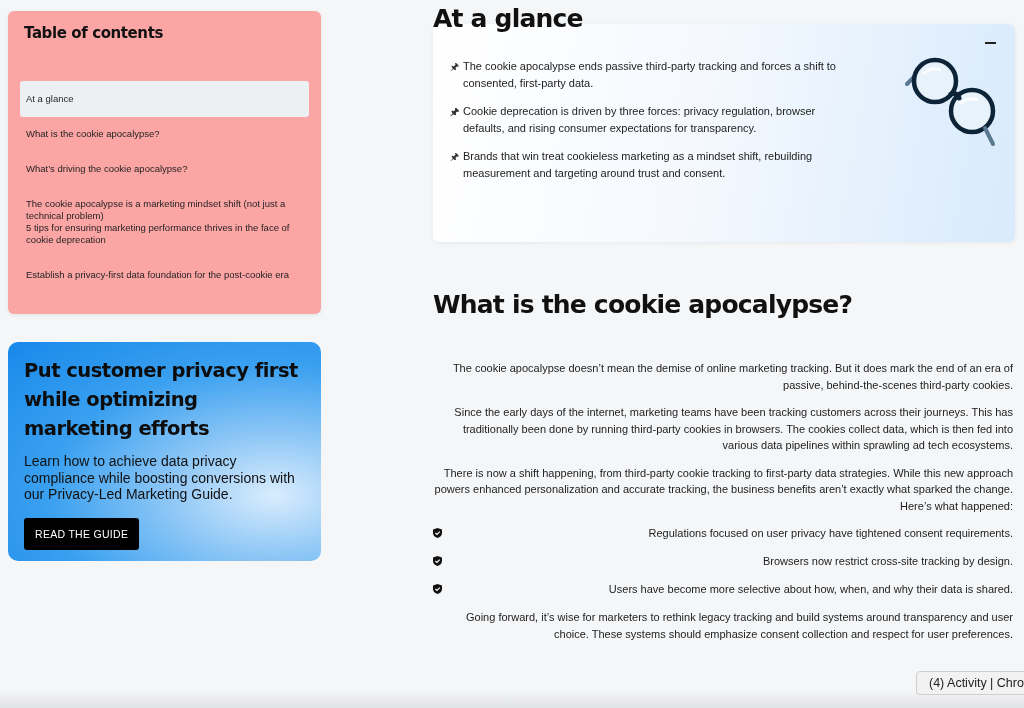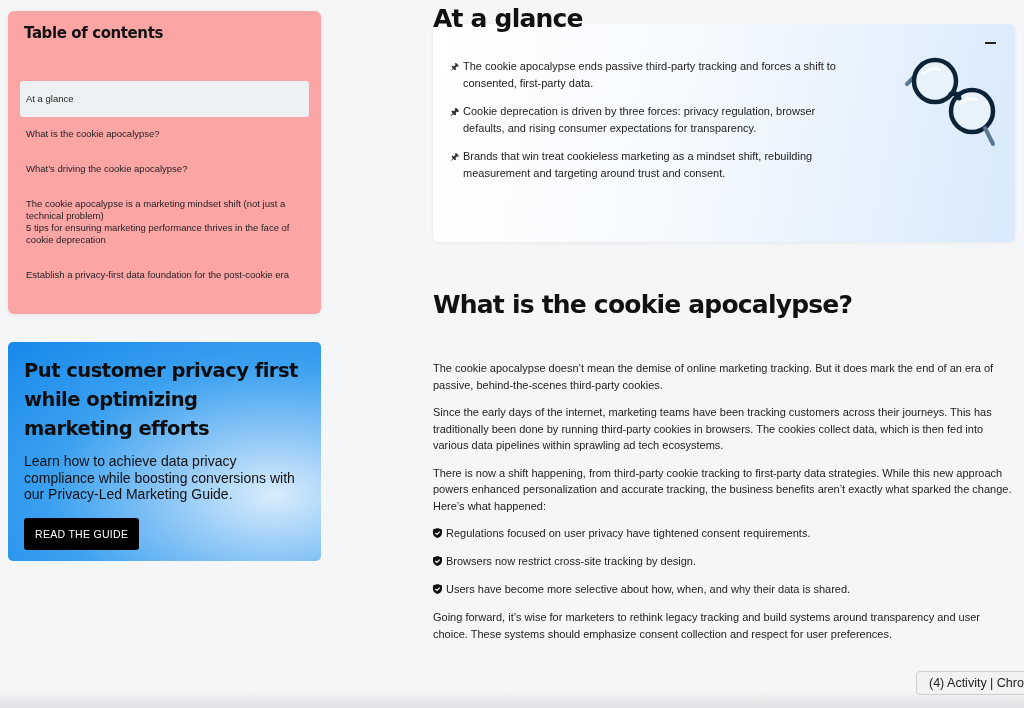--- a/index.html
+++ b/index.html
@@ -24,21 +24,21 @@
   }
   .toc-item {
     display: block; font-size: 9.5px; line-height: 12px; color: #1f1f1f;
     padding: 0 6px; cursor: pointer;
   }
   .toc-item.active {
     background: #edf0f3; border-radius: 3px;
   }
   .promo {
     position: absolute; left: 8px; top: 342px; width: 313px; height: 219px;
-    border-radius: 5px;
+    border-radius: 10px;
     background: radial-gradient(ellipse at 85% 70%, #d9ecfd 0%, #8ec7f6 28%, #3aa0f0 60%, #1788ea 100%);
     padding: 14px 16px 0 16px;
     color: #0c0c0c;
   }
   .promo h2 {
     font-family: "DejaVu Sans", sans-serif;
     font-size: 19.5px; font-weight: bold; line-height: 29px; letter-spacing: -0.5px;
     color: #0d0d0d;
   }
   .promo p {
@@ -72,21 +72,21 @@
   }
   .minus {
     position: absolute; right: 19px; top: 18px; width: 11px; height: 2px; background: #222; cursor: pointer;
   }
   .glasses { position: absolute; right: 14px; top: 30px; }
   .h-what {
     position: absolute; left: 433px; top: 290px;
     font-family: "DejaVu Sans", sans-serif; font-size: 25px; font-weight: bold;
     letter-spacing: -0.8px; color: #111;
   }
-  .body-text { position: absolute; left: 433px; top: 360px; width: 580px; }
+  .body-text { position: absolute; left: 433px; top: 360px; width: 580px; text-align: right; }
   .body-text p { font-size: 11px; line-height: 16.5px; color: #222; margin-bottom: 11px; }
   .body-text ul { list-style: none; margin: 6px 0 6px 0; }
   .body-text ul li {
     font-size: 11px; line-height: 16.5px; color: #222; margin-bottom: 11.5px; position: relative; padding-left: 13px;
   }
   .shield { position: absolute; left: 0; top: 3px; }
   .inline-link { color: #7a1fd6; font-weight: bold; text-decoration: none; cursor: pointer; }
   .bottom-fade {
     position: absolute; left: 0; top: 690px; width: 1024px; height: 18px;
     background: linear-gradient(to bottom, rgba(245,246,248,0) 0%, rgba(200,200,205,0.45) 100%);

